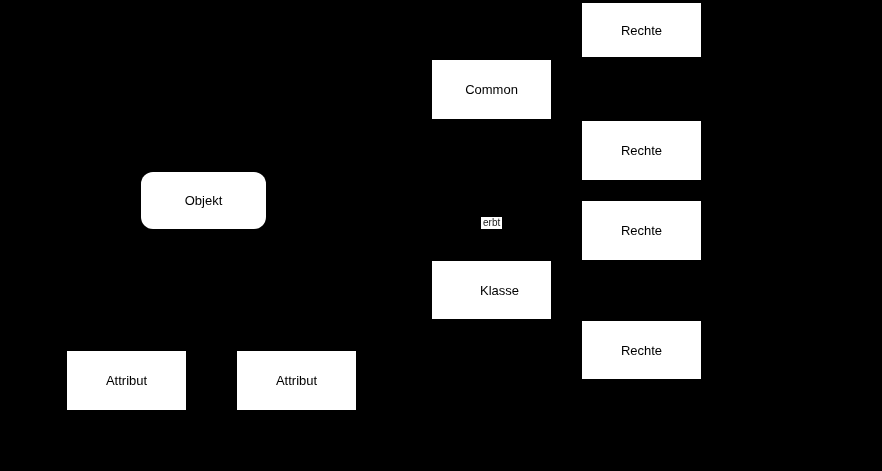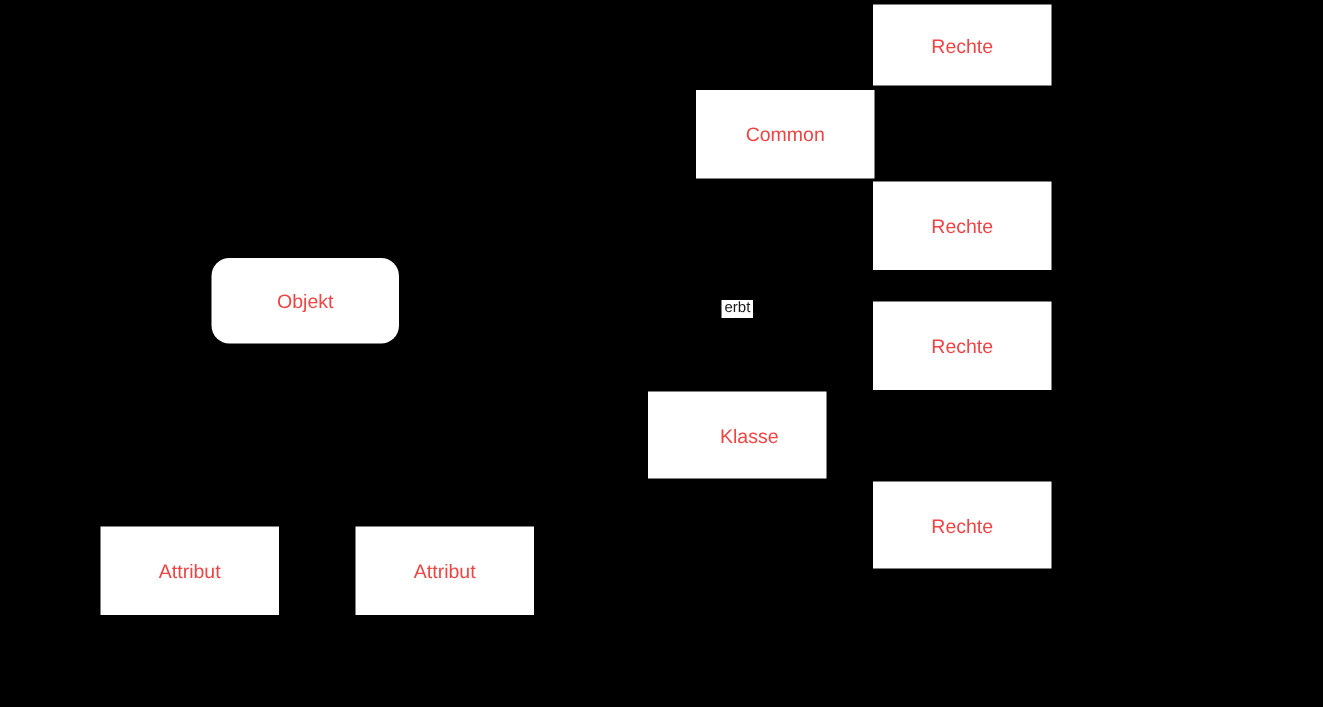--- a/index.html
+++ b/index.html
@@ -11,48 +11,49 @@
     position: relative;
     width: 882px;
     height: 471px;
     background: #000000;
     overflow: hidden;
     font-family: "Liberation Sans", "DejaVu Sans", sans-serif;
   }
   .node {
     position: absolute;
     background: #ffffff;
-    color: #ef4444;
+    color: #000000;
     display: flex;
     align-items: center;
     justify-content: center;
     font-size: 13px;
     line-height: 1;
     box-sizing: border-box;
   }
   .node.rounded {
     border-radius: 12px;
   }
   .edge-label {
     position: absolute;
     background: #ffffff;
     color: #1a1a1a;
     font-size: 10px;
     line-height: 12px;
     padding: 0 2px;
     height: 12px;
     box-sizing: border-box;
+    margin-top: 17px;
   }
 
   
   #n-objekt    { left: 141px; top: 172px; width: 125px; height: 57px; }
   #n-typ       { left: 141px; top: 261px; width: 119px; height: 58px; }
   #n-attribut1 { left:  67px; top: 351px; width: 119px; height: 59px; }
   #n-attribut2 { left: 237px; top: 351px; width: 119px; height: 59px; }
-  #n-common    { left: 432px; top:  60px; width: 119px; height: 59px; margin-left: 32px; }
+  #n-common    { left: 432px; top:  60px; width: 119px; height: 59px; }
   #n-klasse    { left: 432px; top: 261px; width: 119px; height: 58px; padding-left: 16px; }
   #n-rechte1   { left: 582px; top:   3px; width: 119px; height: 54px; }
   #n-rechte2   { left: 582px; top: 121px; width: 119px; height: 59px; }
   #n-rechte3   { left: 582px; top: 201px; width: 119px; height: 59px; }
   #n-rechte4   { left: 582px; top: 321px; width: 119px; height: 58px; }
   #e-erbt      { left: 481px; top: 200px; }
 </style>
 </head>
 <body>
 

